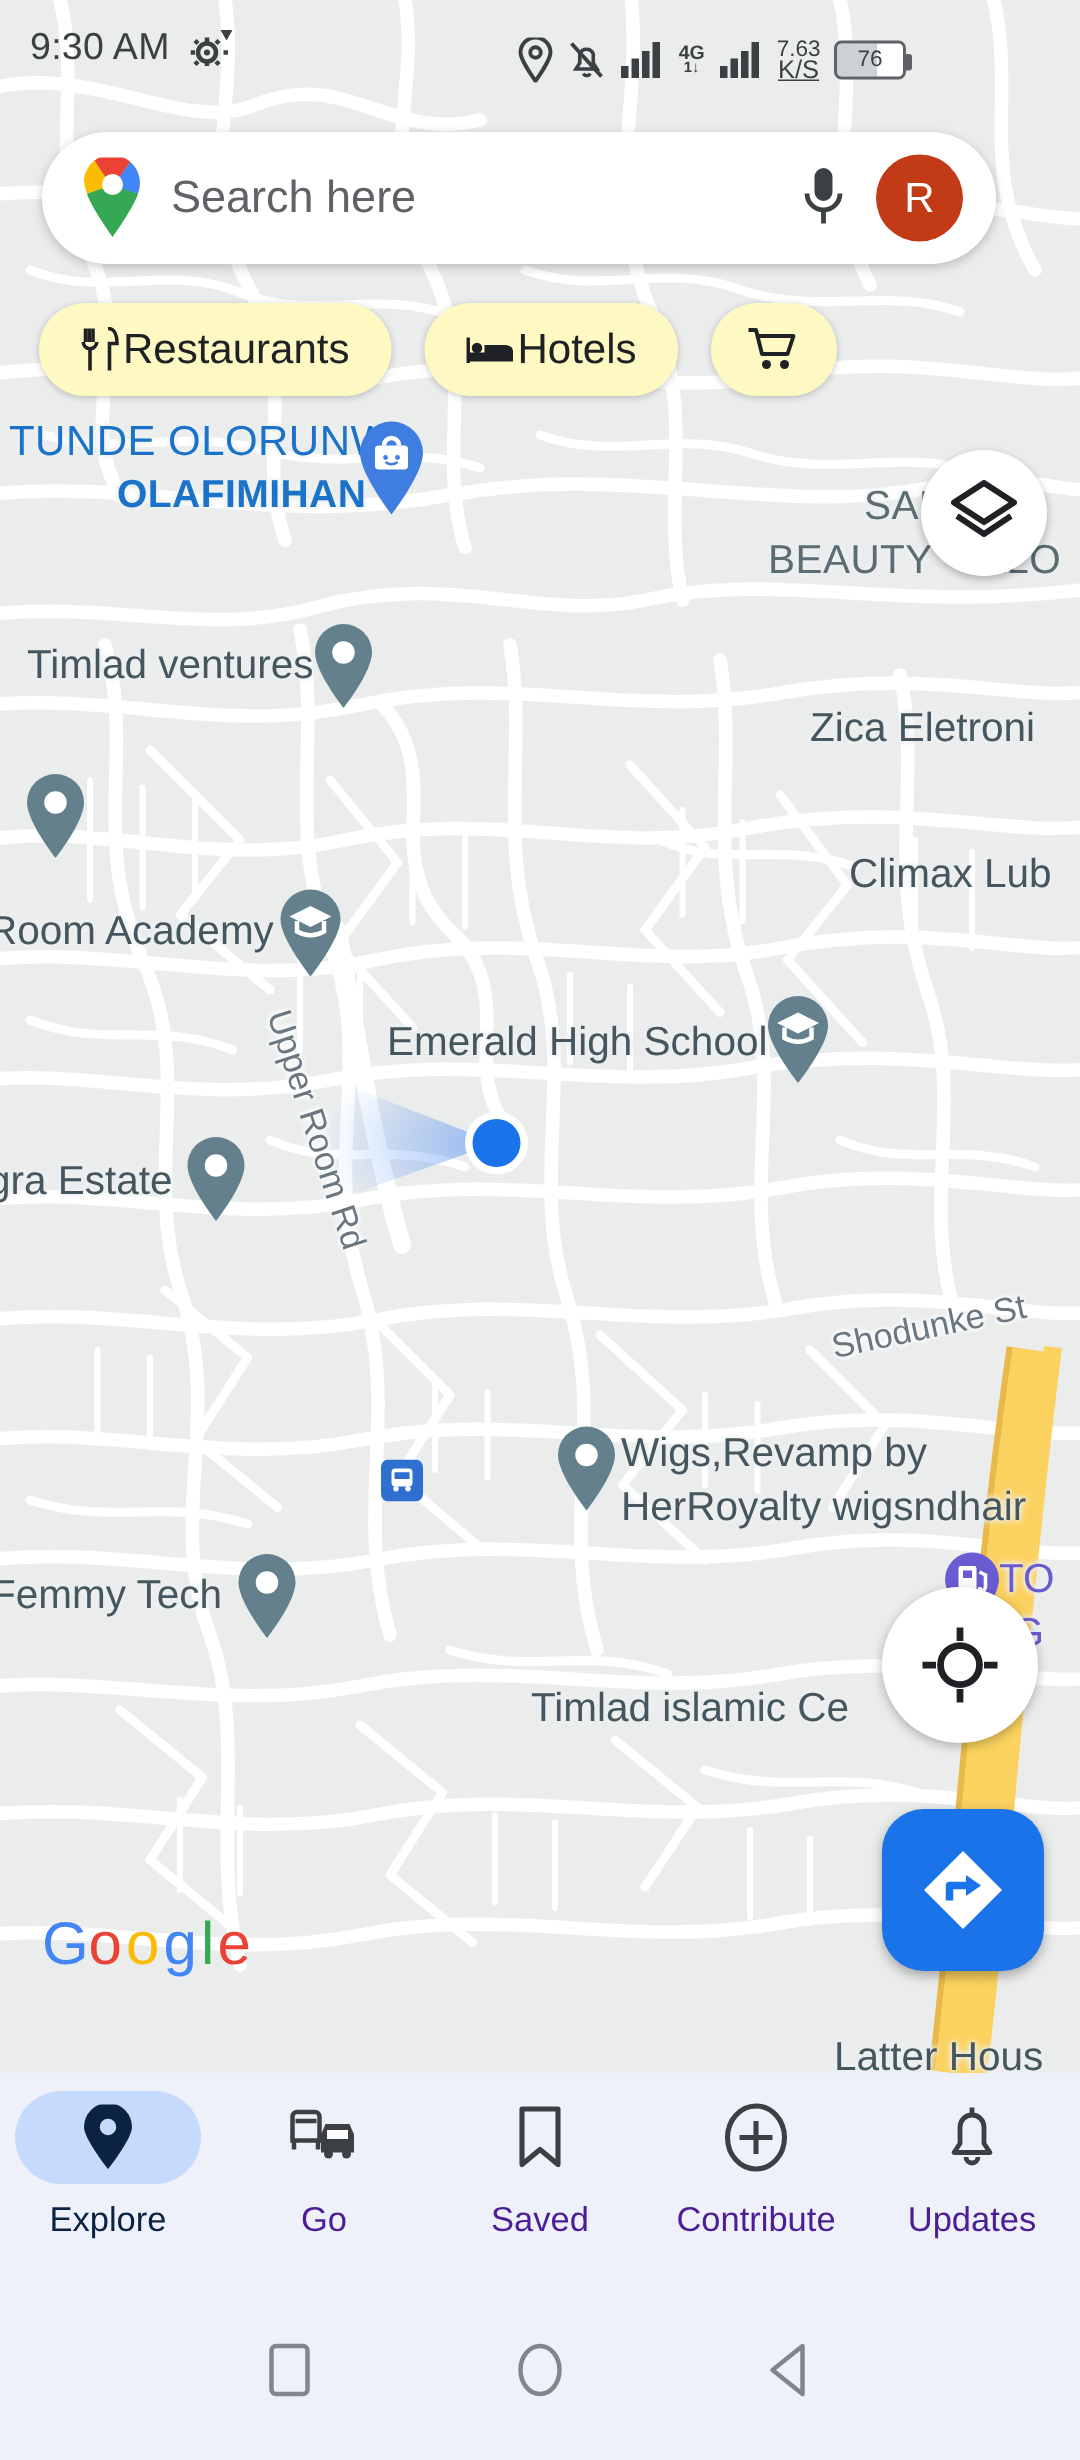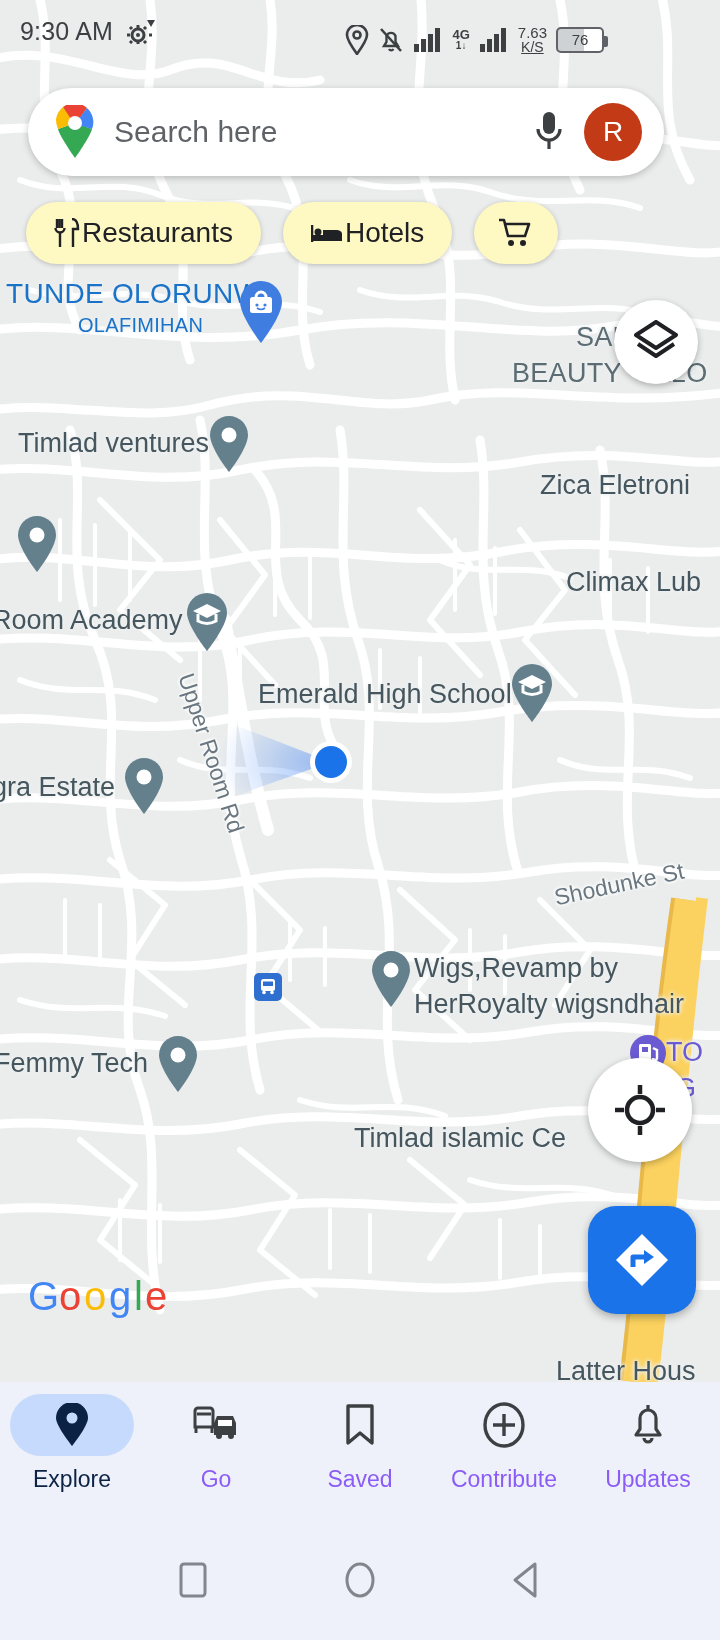--- a/index.html
+++ b/index.html
@@ -25,21 +25,21 @@
     display: flex; align-items: center; justify-content: space-between;
     padding: 16px 20px; z-index: 40; color: #2b2f33;
   }
   .sb-left { display: flex; align-items: center; gap: 14px; }
   .sb-time { font-size: 25px; letter-spacing: .2px; color: #3c4043; }
   .sb-right { display: flex; align-items: center; gap: 9px; margin-top: 17px; }
   .sb-ico { display: block; }
   .sb-4g { font-size: 13px; line-height: 11px; text-align: center; font-weight: bold; color:#3c4043;}
   .sb-4g small { font-size: 10px; display:block; }
   .sb-speed { font-size: 15px; line-height: 14px; text-align: center; color:#3c4043;}
-  .sb-speed small { font-size: 14px; display: block; text-decoration: underline; }
+  .sb-speed small { font-size: 17px; display: block; text-decoration: underline; }
   .battery {
     border: 2px solid #5f6368; border-radius: 5px; width: 48px; height: 26px;
     position: relative; display: flex; align-items: center; justify-content: center;
     font-size: 15px; color: #3c4043; background: linear-gradient(90deg,#cfd2d4 0 60%, #fff 60% 100%);
   }
   .battery::after {
     content: ""; position: absolute; right: -6px; top: 7px; width: 4px; height: 11px;
     background: #5f6368; border-radius: 0 2px 2px 0;
   }
 
@@ -117,21 +117,21 @@
     padding-top: 12px;
   }
   .navitem {
     flex: 1; display: flex; flex-direction: column; align-items: center; gap: 10px;
   }
   .navpill {
     width: 124px; height: 62px; border-radius: 31px;
     display: flex; align-items: center; justify-content: center;
   }
   .navitem.active .navpill { background: #c5dafc; }
-  .navlabel { font-size: 23px; color: #8b5cf6; }
+  .navlabel { font-size: 23px; color: #4c1d95; }
   .navitem.active .navlabel { color: #0b2245; }
 
   
   .sysnav {
     position: absolute; left: 0; top: 1520px; width: 720px; height: 120px;
     background: #eef1fa; display: flex; align-items: center; justify-content: space-around;
     padding: 0 110px; z-index: 36;
   }
   .sysbtn { display: flex; align-items: center; justify-content: center; width: 90px; height: 70px; }
 </style>
@@ -312,21 +312,21 @@
     <div class="pin" style="left:626px; top:1032px;">
       <svg width="44" height="56" viewBox="0 0 44 56">
         <path d="M22 55 C22 55 40 33 40 21 A18 18 0 0 0 4 21 C4 33 22 55 22 55Z" fill="#6b5bd2"></path>
         <rect x="13" y="12" width="12" height="17" rx="1.6" fill="#fff"></rect>
         <rect x="16" y="15" width="6" height="5" fill="#6b5bd2"></rect>
         <path d="M27 16 l4 2 v8 a2 2 0 0 1-4 0" stroke="#fff" stroke-width="2.4" fill="none"></path>
       </svg>
     </div>
 
     <div class="mlabel blue caps" style="left:6px; top:278px; font-size:28px;">TUNDE OLORUNWA</div>
-    <div class="mlabel blue caps" style="left:78px; top:314px; font-size:20px;">OLAFIMIHAN</div>
+    <div class="mlabel blue caps" style="left:78px; top:314px; font-size:26px;font-weight:bold;">OLAFIMIHAN</div>
 
     <div class="mlabel caps" style="left:576px; top:322px; font-size:27px; color:#5b6c73;">SALON</div>
     <div class="mlabel caps" style="left:512px; top:358px; font-size:27px; color:#5b6c73;">BEAUTY &nbsp;&nbsp;&nbsp;ALO</div>
 
     <div class="mlabel" style="left:18px; top:428px;">Timlad ventures</div>
 
     <div class="mlabel" style="left:540px; top:470px;">Zica Eletroni</div>
 
     <div class="mlabel" style="left:566px; top:567px;">Climax Lub</div>
 

